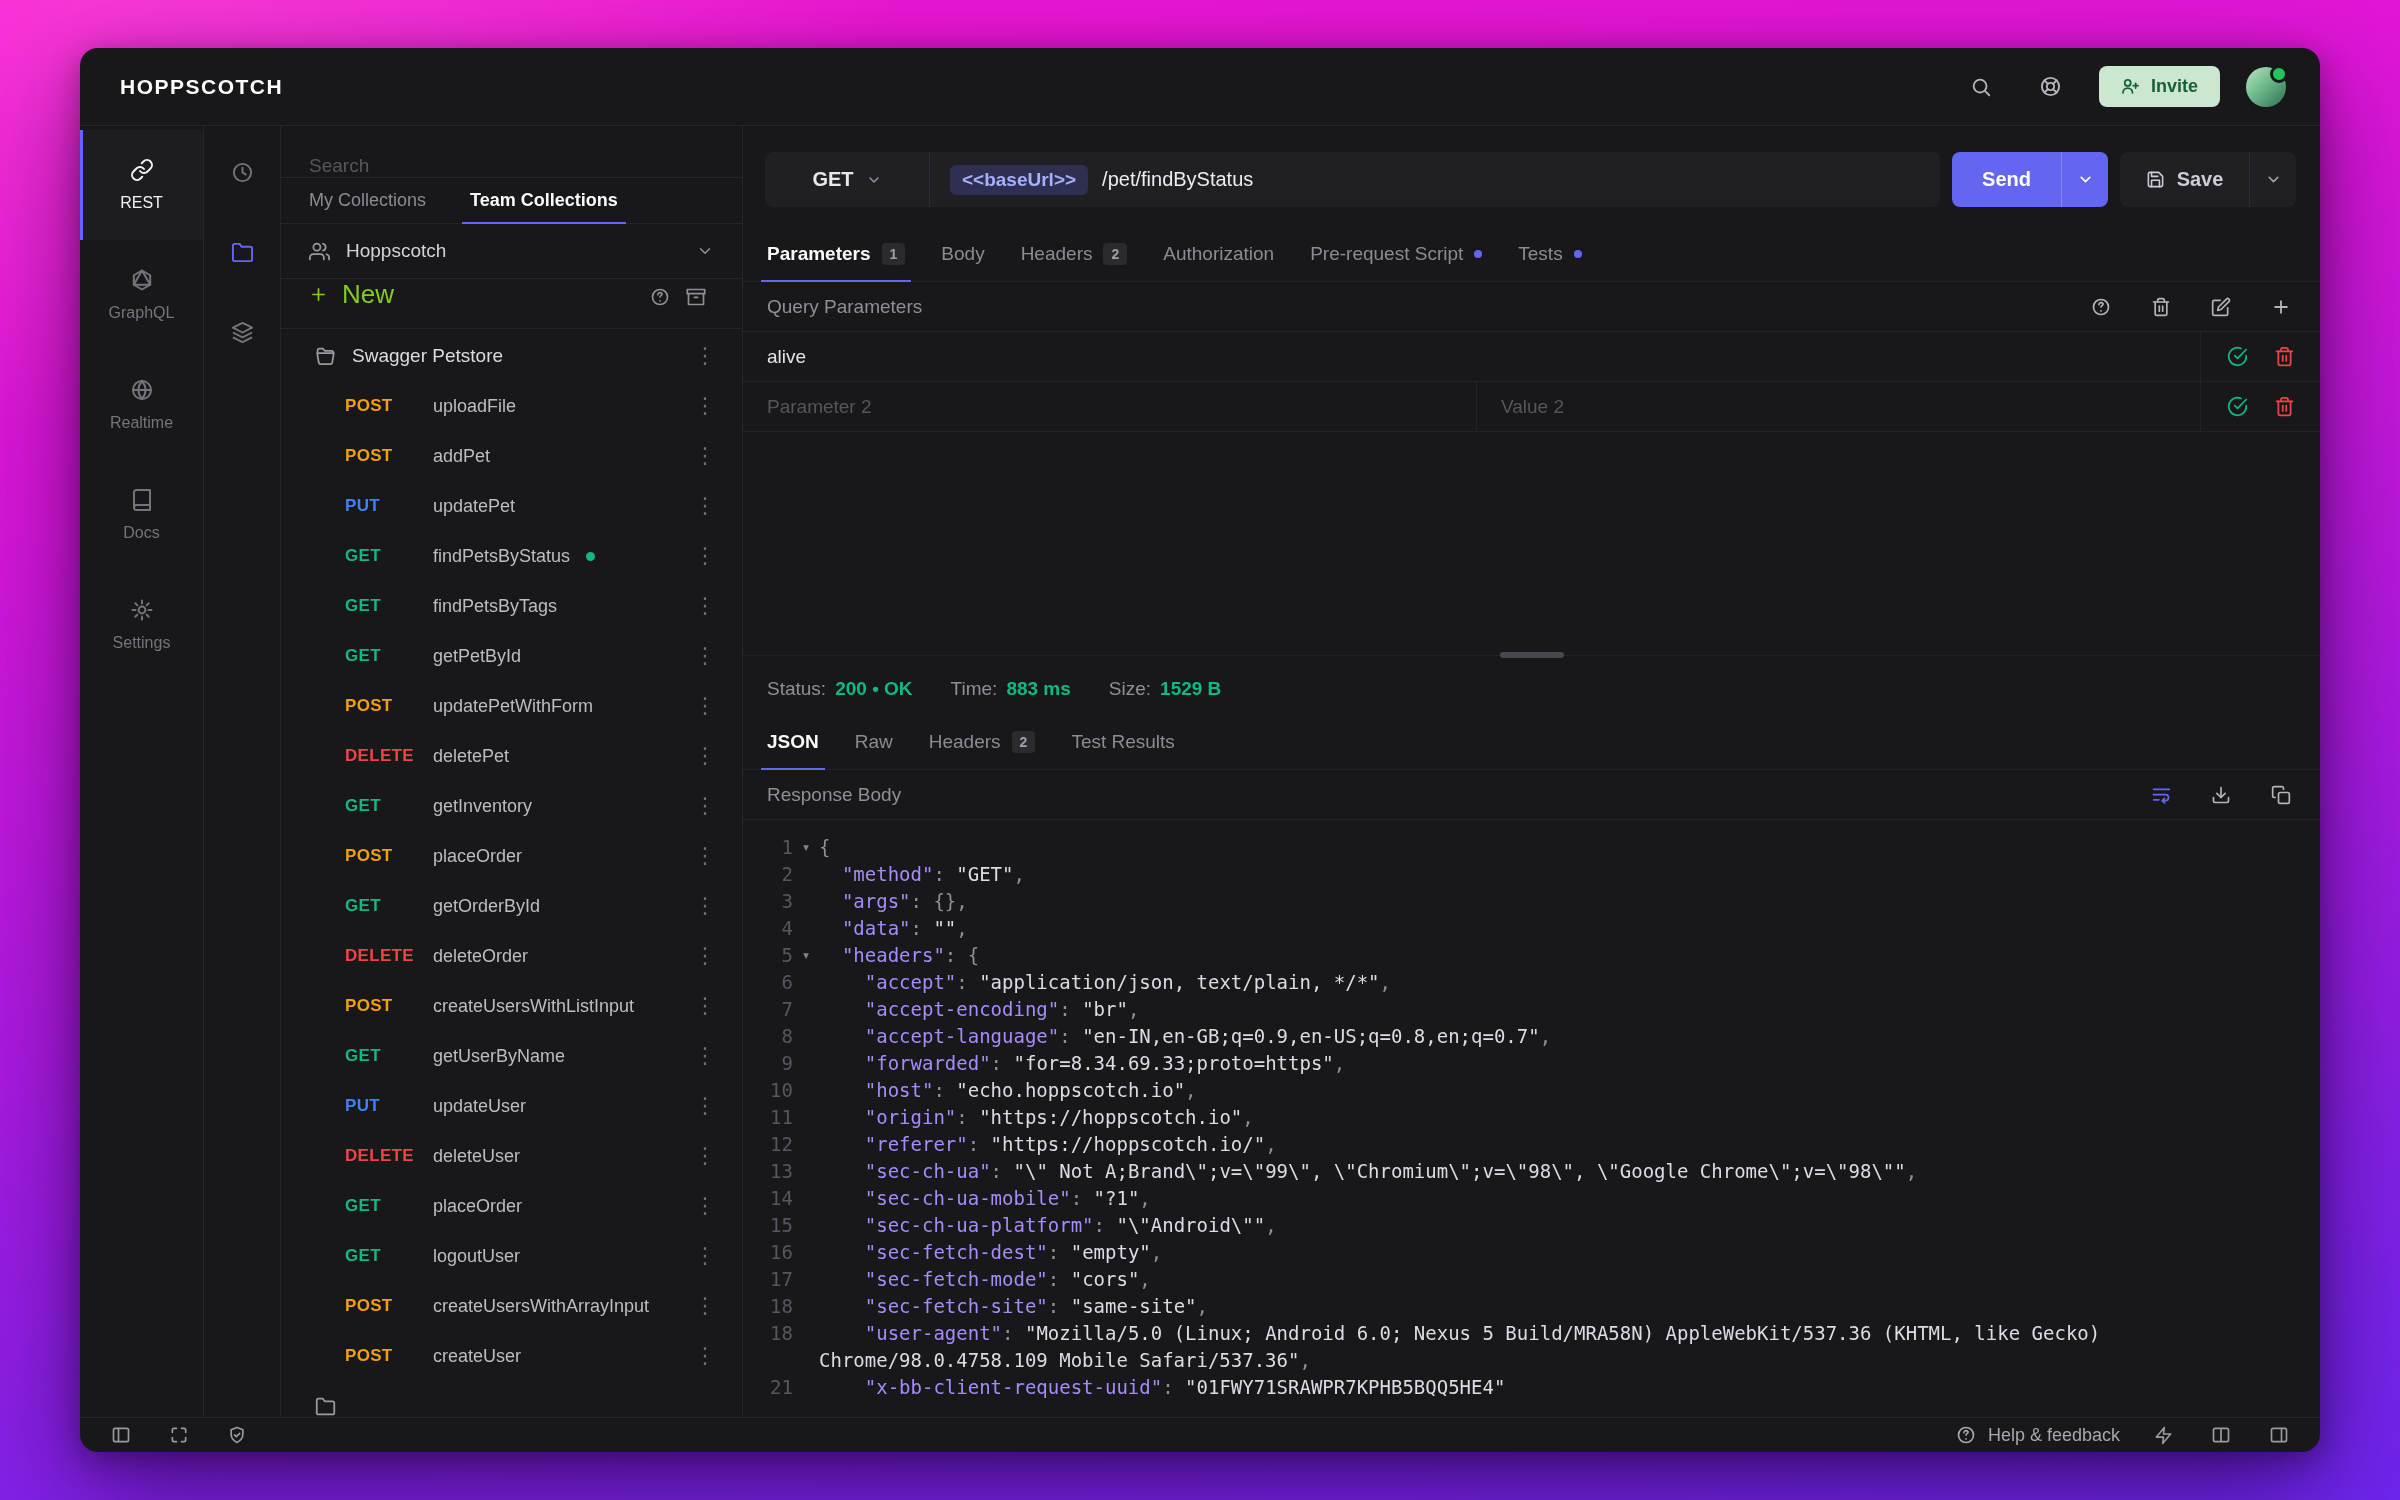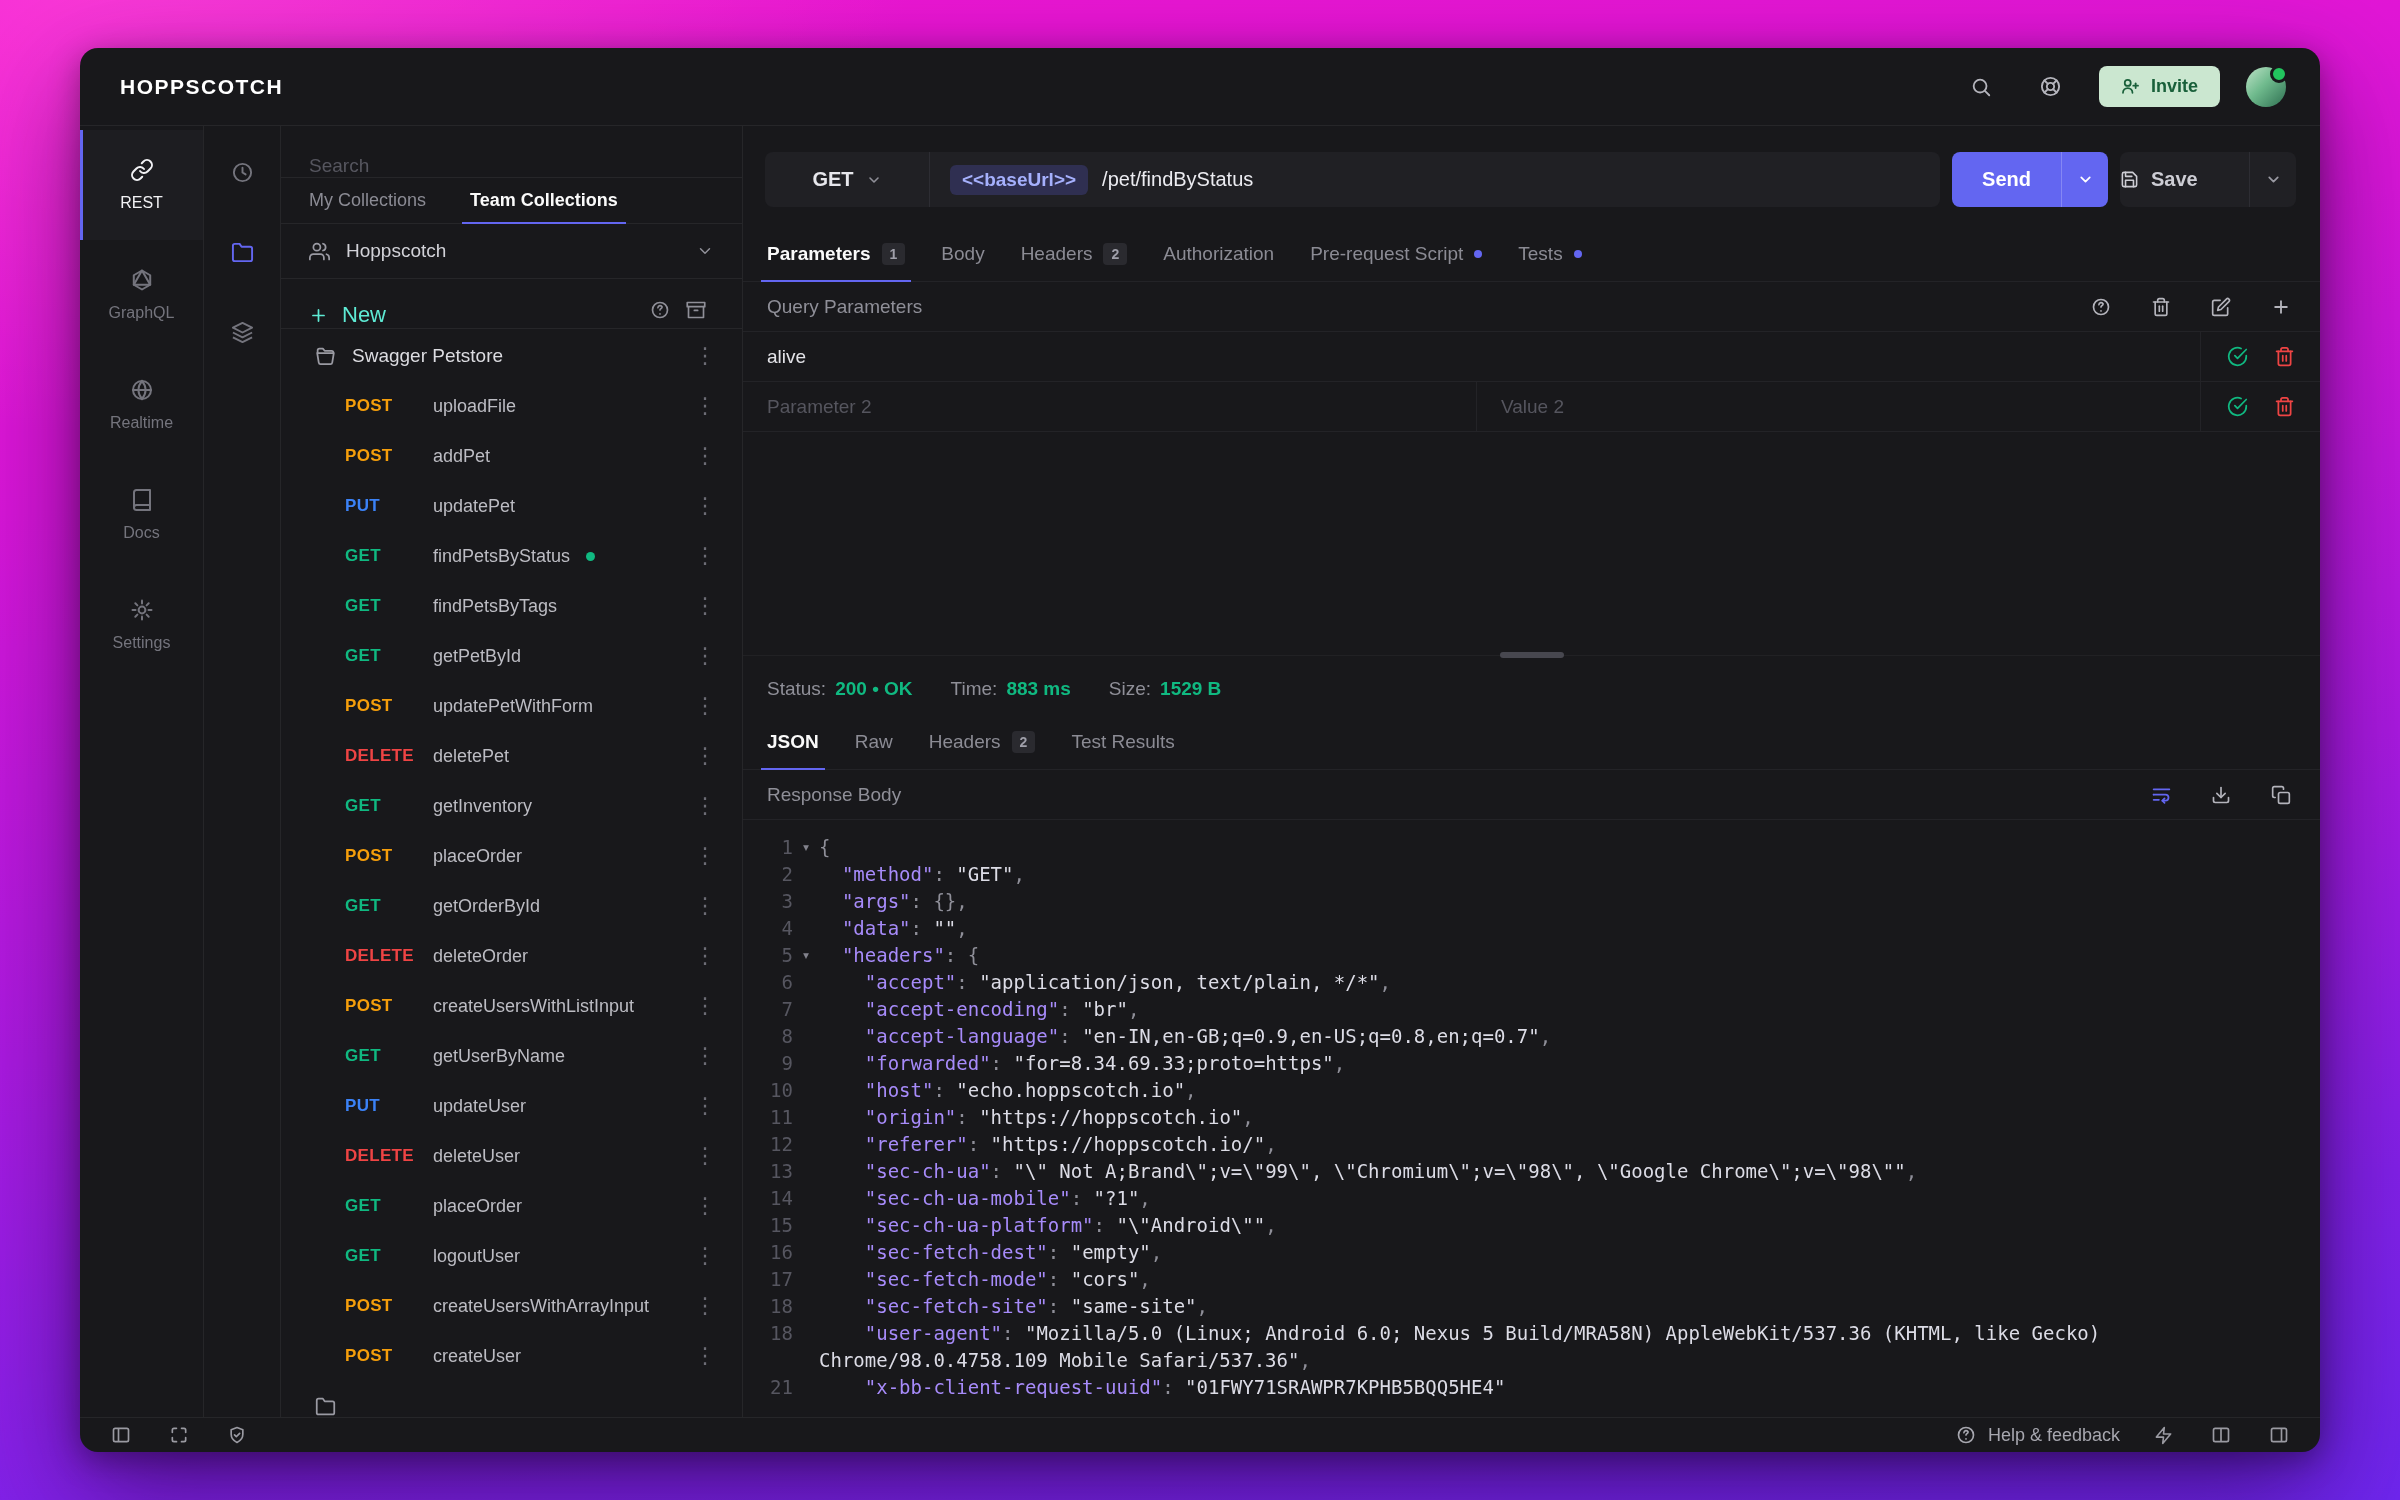--- a/index.html
+++ b/index.html
@@ -73,22 +73,22 @@
   .coll-tabs{ height:46px; flex:none; display:flex; align-items:stretch; padding-left:6px;
               border-bottom:1px solid var(--border); }
   .coll-tab{ display:flex; align-items:center; padding:0 22px; font-size:18px; color:#8b8b94;
              position:relative; cursor:pointer; }
   .coll-tab.active{ color:#fafafa; font-weight:600; }
   .coll-tab.active::after{ content:""; position:absolute; left:14px; right:14px; bottom:-1px; height:2px;
                            background:var(--accent); }
   .team-row{ height:55px; flex:none; display:flex; align-items:center; gap:16px; padding:0 28px;
              border-bottom:1px solid var(--border); color:#d2d2d8; font-size:19px; cursor:pointer; }
   .team-row .spacer{ flex:1; }
-  .new-row{ height:50px; flex:none; display:flex; align-items:flex-end; padding:0 28px;
-            border-bottom:1px solid var(--border); color:#5eead4; font-size:22px; }
+  .new-row{ height:50px; flex:none; display:flex; align-items:flex-start; padding:0 28px;
+            border-bottom:1px solid var(--border); color:#84cc16; font-size:26px; }
   .new-row .left{ display:flex; align-items:center; gap:14px; cursor:pointer; }
   .new-row .spacer{ flex:1; }
   .new-row .iconbtn{ width:36px; height:36px; color:#8f8f98; }
   .tree{ flex:1; min-height:0; overflow:hidden; padding-top:2px; }
   .tree-row{ height:50px; display:flex; align-items:center; padding-right:20px; cursor:pointer; }
   .folder-row{ padding-left:34px; gap:16px; }
   .folder-row .folder-label{ font-size:19px; color:#dcdce1; }
   .request-row{ padding-left:64px; }
   .req-method{ width:88px; flex:none; font-size:17px; font-weight:600; letter-spacing:.3px; }
   .m-GET{ color:var(--c-get); } .m-POST{ color:var(--c-post); }
@@ -110,21 +110,21 @@
   .url-chip{ background:rgba(99,102,241,.22); color:#a5b0fc; font-weight:700; font-size:19px;
              padding:4px 12px; border-radius:6px; }
   .url-path{ color:#ececf1; font-size:20px; }
   .send-btn{ width:156px; flex:none; display:flex; align-items:stretch; background:var(--accent);
              border-radius:8px; overflow:hidden; color:#fff; cursor:pointer; }
   .send-label{ flex:1; display:flex; align-items:center; justify-content:center; font-size:20px; font-weight:700; }
   .send-btn .vsep{ background:rgba(255,255,255,.22); }
   .send-caret{ width:46px; display:flex; align-items:center; justify-content:center; }
   .save-btn{ width:176px; flex:none; display:flex; align-items:stretch; background:var(--bg2);
              border-radius:8px; overflow:hidden; color:#cdcdd4; cursor:pointer; }
-  .save-main{ flex:1; display:flex; align-items:center; justify-content:flex-start; gap:12px; font-size:20px; font-weight:600; }
+  .save-main{ flex:1; display:flex; align-items:center; justify-content:center; gap:12px; font-size:20px; font-weight:600; }
   .save-caret{ width:46px; display:flex; align-items:center; justify-content:center; color:#9a9aa3; }
 
   .tabs-row{ flex:none; height:55px; display:flex; align-items:stretch; padding-left:6px;
              border-bottom:1px solid var(--border2); }
   .tab{ display:flex; align-items:center; gap:11px; padding:0 18px; font-size:19px; color:#8b8b94;
         position:relative; cursor:pointer; white-space:nowrap; }
   .tab.active{ color:#fafafa; font-weight:600; }
   .tab.active::after{ content:""; position:absolute; left:12px; right:12px; bottom:-1px; height:2px; background:var(--accent); }
   .tab-badge{ background:var(--bg3); color:#a0a0aa; font-size:14px; font-weight:600; border-radius:4px;
               padding:2px 8px; line-height:1.3; }

